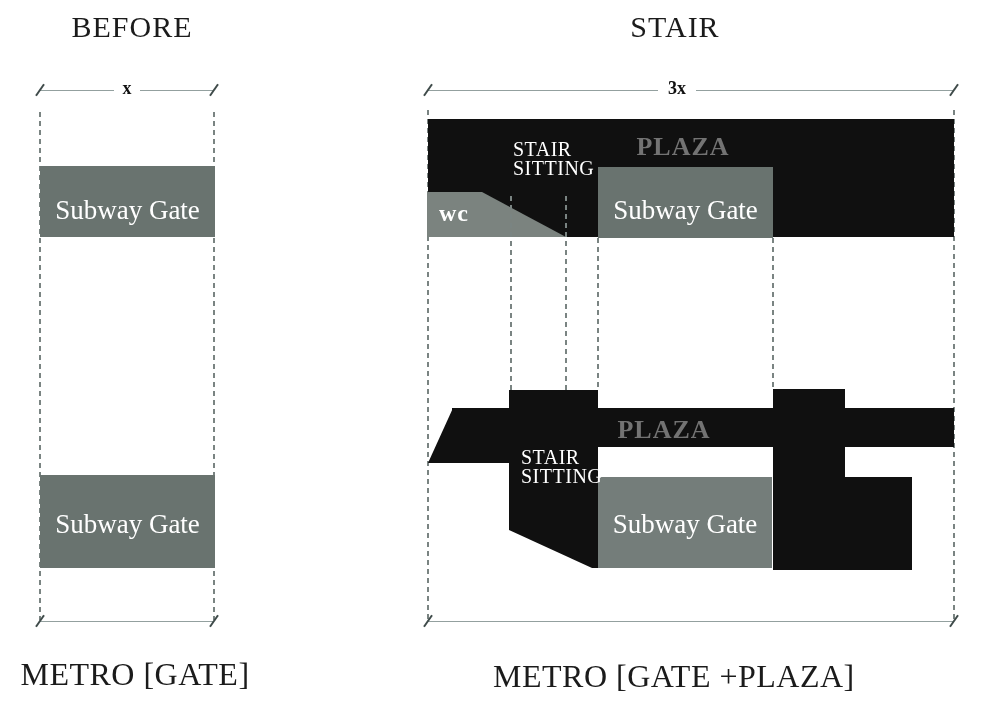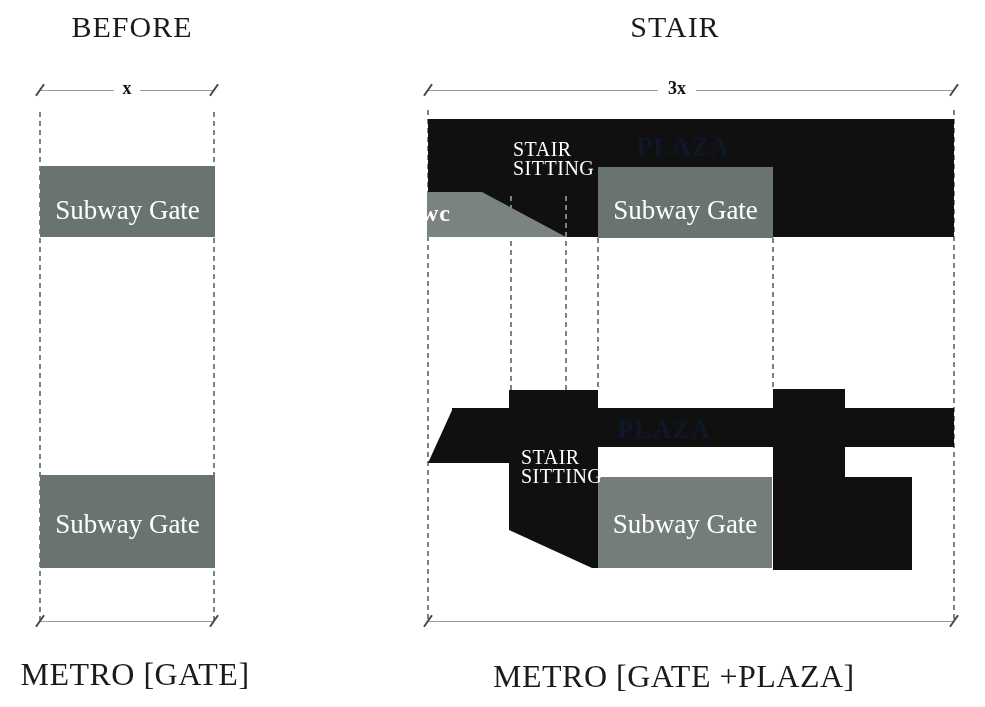--- a/index.html
+++ b/index.html
@@ -32,21 +32,21 @@
     background:repeating-linear-gradient(to bottom,var(--dash) 0 5px,transparent 5px 9px);
   }
   .blk{background:var(--black);}
   .gate{
     display:flex;align-items:center;justify-content:center;
     color:#ffffff;font-size:27px;white-space:nowrap;text-align:right;
   }
   .gate-dark{background:var(--gate-gray);}
   .gate-light{background:var(--gate-gray-light);}
   .plaza{
-    color:#0f172a;font-size:26px;font-weight:600;letter-spacing:1px;text-align:center;width:140px;
+    color:#737373;font-size:26px;font-weight:600;letter-spacing:1px;text-align:center;width:140px;
   }
   .stair{
     color:#fff;font-size:20px;line-height:19px;letter-spacing:0.5px;
   }
   .wc-label{color:#fff;font-size:24px;font-weight:bold;letter-spacing:1px;}
   svg{display:block;}
 </style>
 </head>
 <body>
 
@@ -103,21 +103,21 @@
 
     <div class="abs gate gate-dark" style="left:598px;top:167px;width:175px;height:71px;z-index:3;">
       <span style="padding-top:16px;">Subway Gate</span>
     </div>
 
     <div class="abs plaza" style="left:613px;top:132px;z-index:4;">PLAZA</div>
     <div class="abs stair" style="left:513px;top:140px;z-index:4;">
       <div>STAIR</div>
       <div>SITTING</div>
     </div>
-    <div class="abs wc-label" style="left:421px;top:200px;z-index:4;">wc</div>
+    <div class="abs wc-label" style="left:439px;top:200px;z-index:4;">wc</div>
 
     <div class="abs blk" style="left:452px;top:408px;width:502px;height:39px;z-index:1;"></div>
 
     <svg class="abs" style="left:428px;top:408px;z-index:1;color:var(--black);" width="82" height="55" viewBox="0 0 82 55">
       <polygon points="25,0 82,0 82,55 0,55" fill="currentColor"></polygon>
     </svg>
 
     <svg class="abs" style="left:509px;top:390px;z-index:2;color:var(--black);" width="89" height="179" viewBox="0 0 89 179">
       <polygon points="0,0 89,0 89,178 83,178 0,140" fill="currentColor"></polygon>
     </svg>

